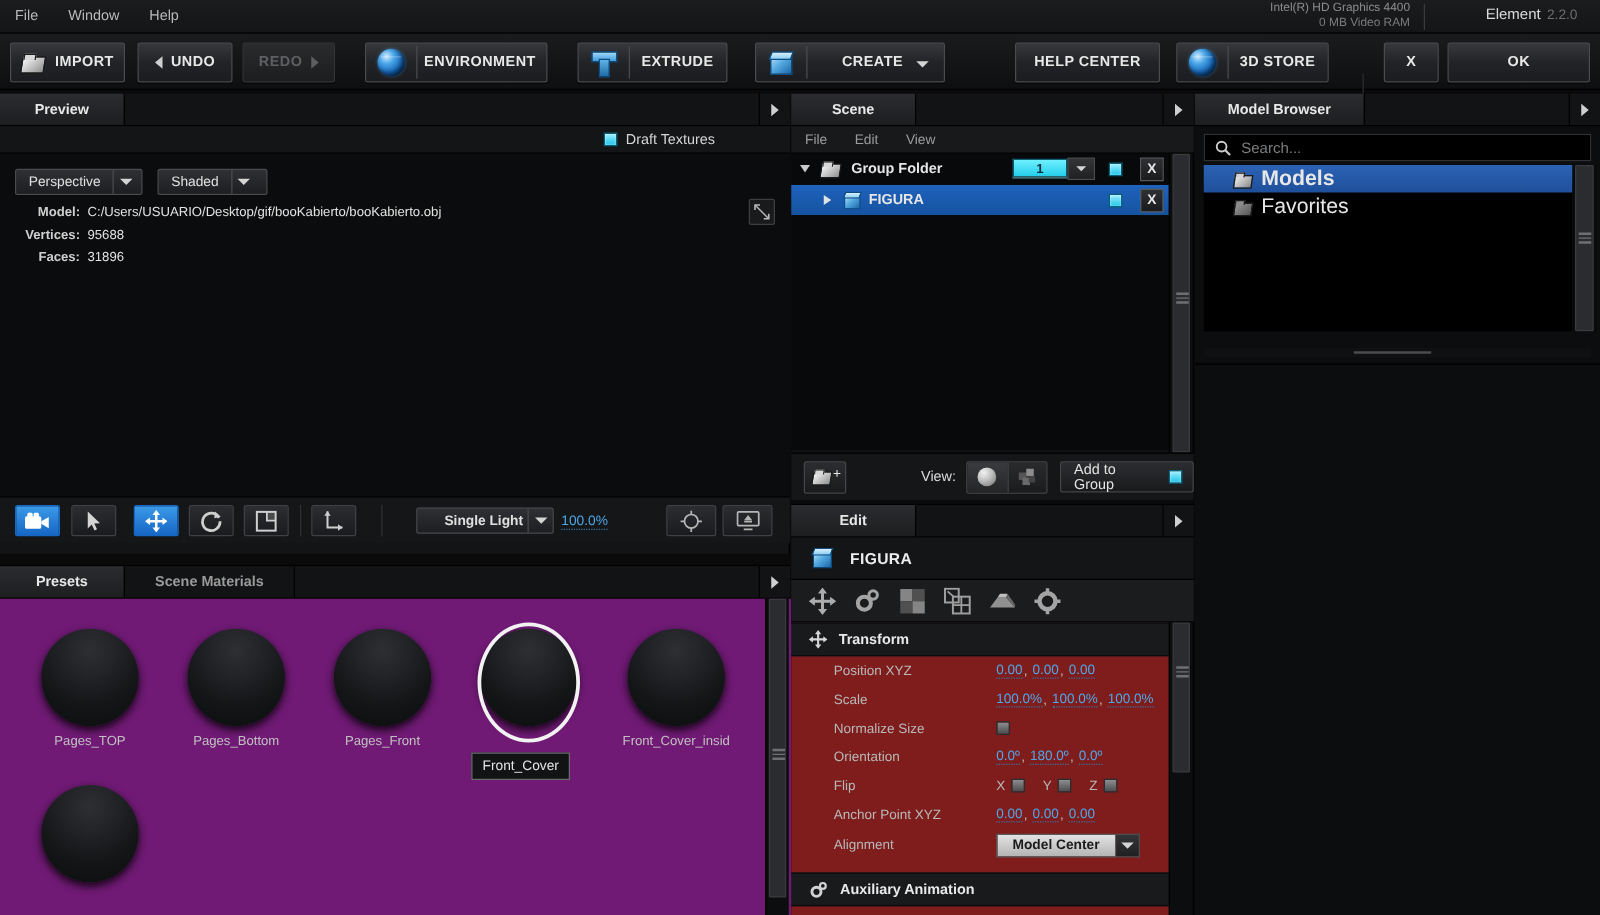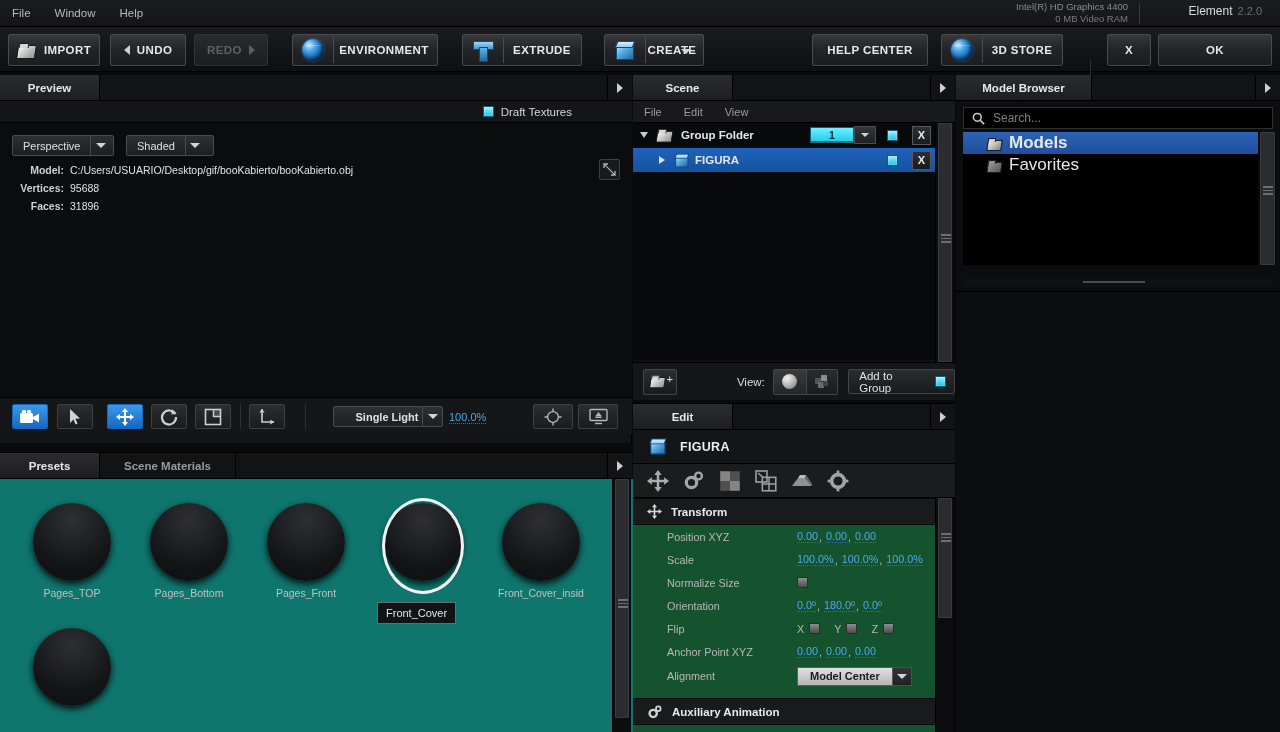--- a/index.html
+++ b/index.html
@@ -195,21 +195,21 @@
   .tgl.on { background: linear-gradient(#3b9ae8,#1667c4); border-color:#1667c4; }
   .vline { position:absolute; top:6px; width:1px; height:25px; background:#2e2f32; }
 
   
   #materials-panel {
     position:absolute; left:0; top:452px; width:632px; height:280px;
     background:#0f1011; border-right:1px solid #000; border-top:1px solid #000;
   }
   .mat-grid {
     position:absolute; left:0; top:26px; width:633px; height:254px;
-    background:#0f766e;
+    background:#701a75;
   }
   .mat-cell { position:absolute; width:116px; text-align:center; }
   .sphere {
     width:78px; height:78px; margin:0 auto; border-radius:50%;
     background: radial-gradient(circle at 50% 22%, #2e2f32 0%, #222326 30%, #141517 62%, #0c0d0e 100%);
     box-shadow: 0 3px 7px rgba(0,0,0,.85);
   }
   .mat-name { margin-top:6px; font-size:10.5px; color:#c0c0c0; }
   .mat-tooltip {
     position:absolute; background:#121314; border:1px solid #6a6b6e;
@@ -293,21 +293,21 @@
     background:#141517; border-bottom:1px solid #000;
     display:flex; align-items:center; padding-left:14px;
   }
   .edit-title { font-size:12.5px; font-weight:bold; color:#ededed; margin-left:12px; letter-spacing:.3px;}
   .edit-icons {
     position:absolute; left:0; top:60px; width:322px; height:34px;
     background:#1b1c1e; border-bottom:1px solid #000;
     display:flex; align-items:center; gap:14px; padding-left:14px;
   }
   .eicon { width:22px; height:22px; position:relative; opacity:.92; }
-  .props { position:absolute; left:0; top:94px; width:303px; bottom:0; background:#14532d;}
+  .props { position:absolute; left:0; top:94px; width:303px; bottom:0; background:#7f1d1d;}
   .sec-head {
     height:27px; display:flex; align-items:center; padding-left:14px;
     background:#191a1c; border-bottom:1px solid #0a0b0c; border-top:1px solid #0a0b0c;
   }
   .sec-title { font-size:11.5px; font-weight:bold; color:#e9e9e9; margin-left:9px; }
   .prow { height:23px; display:flex; align-items:center; padding-left:34px; }
   .pkey { width:130px; font-size:10.8px; color:#b8b8b8; }
   .pval { font-size:10.8px; color:#b8b8b8; display:flex; align-items:center; }
   .num {
     color:#4ea8e8; border-bottom:1px dotted #3a6f9c; cursor:col-resize;
@@ -414,21 +414,21 @@
       <span class="divider"></span>
       <span class="lbl" style="margin-left:38px;">ENVIRONMENT</span>
     </div>
 
     <div class="tbtn" style="left:462px; width:120px; padding-left:0;">
       <span style="position:absolute;left:9px;top:5px;" class="icon-extrude"></span>
       <span class="divider"></span>
       <span class="lbl" style="margin-left:40px;">EXTRUDE</span>
     </div>
 
-    <div class="tbtn" style="left:604px; width:100px; padding-left:0;">
+    <div class="tbtn" style="left:604px; width:152px; padding-left:0;">
       <span style="position:absolute;left:9px;top:5px;" class="icon-cube"></span>
       <span class="divider"></span>
       <span class="lbl" style="margin-left:36px;">CREATE</span>
       <span class="caret-down" style="position:absolute;right:12px;top:14px;"></span>
     </div>
 
     <div class="tbtn" style="left:812px; width:116px;">
       <span class="lbl">HELP CENTER</span>
     </div>
 

